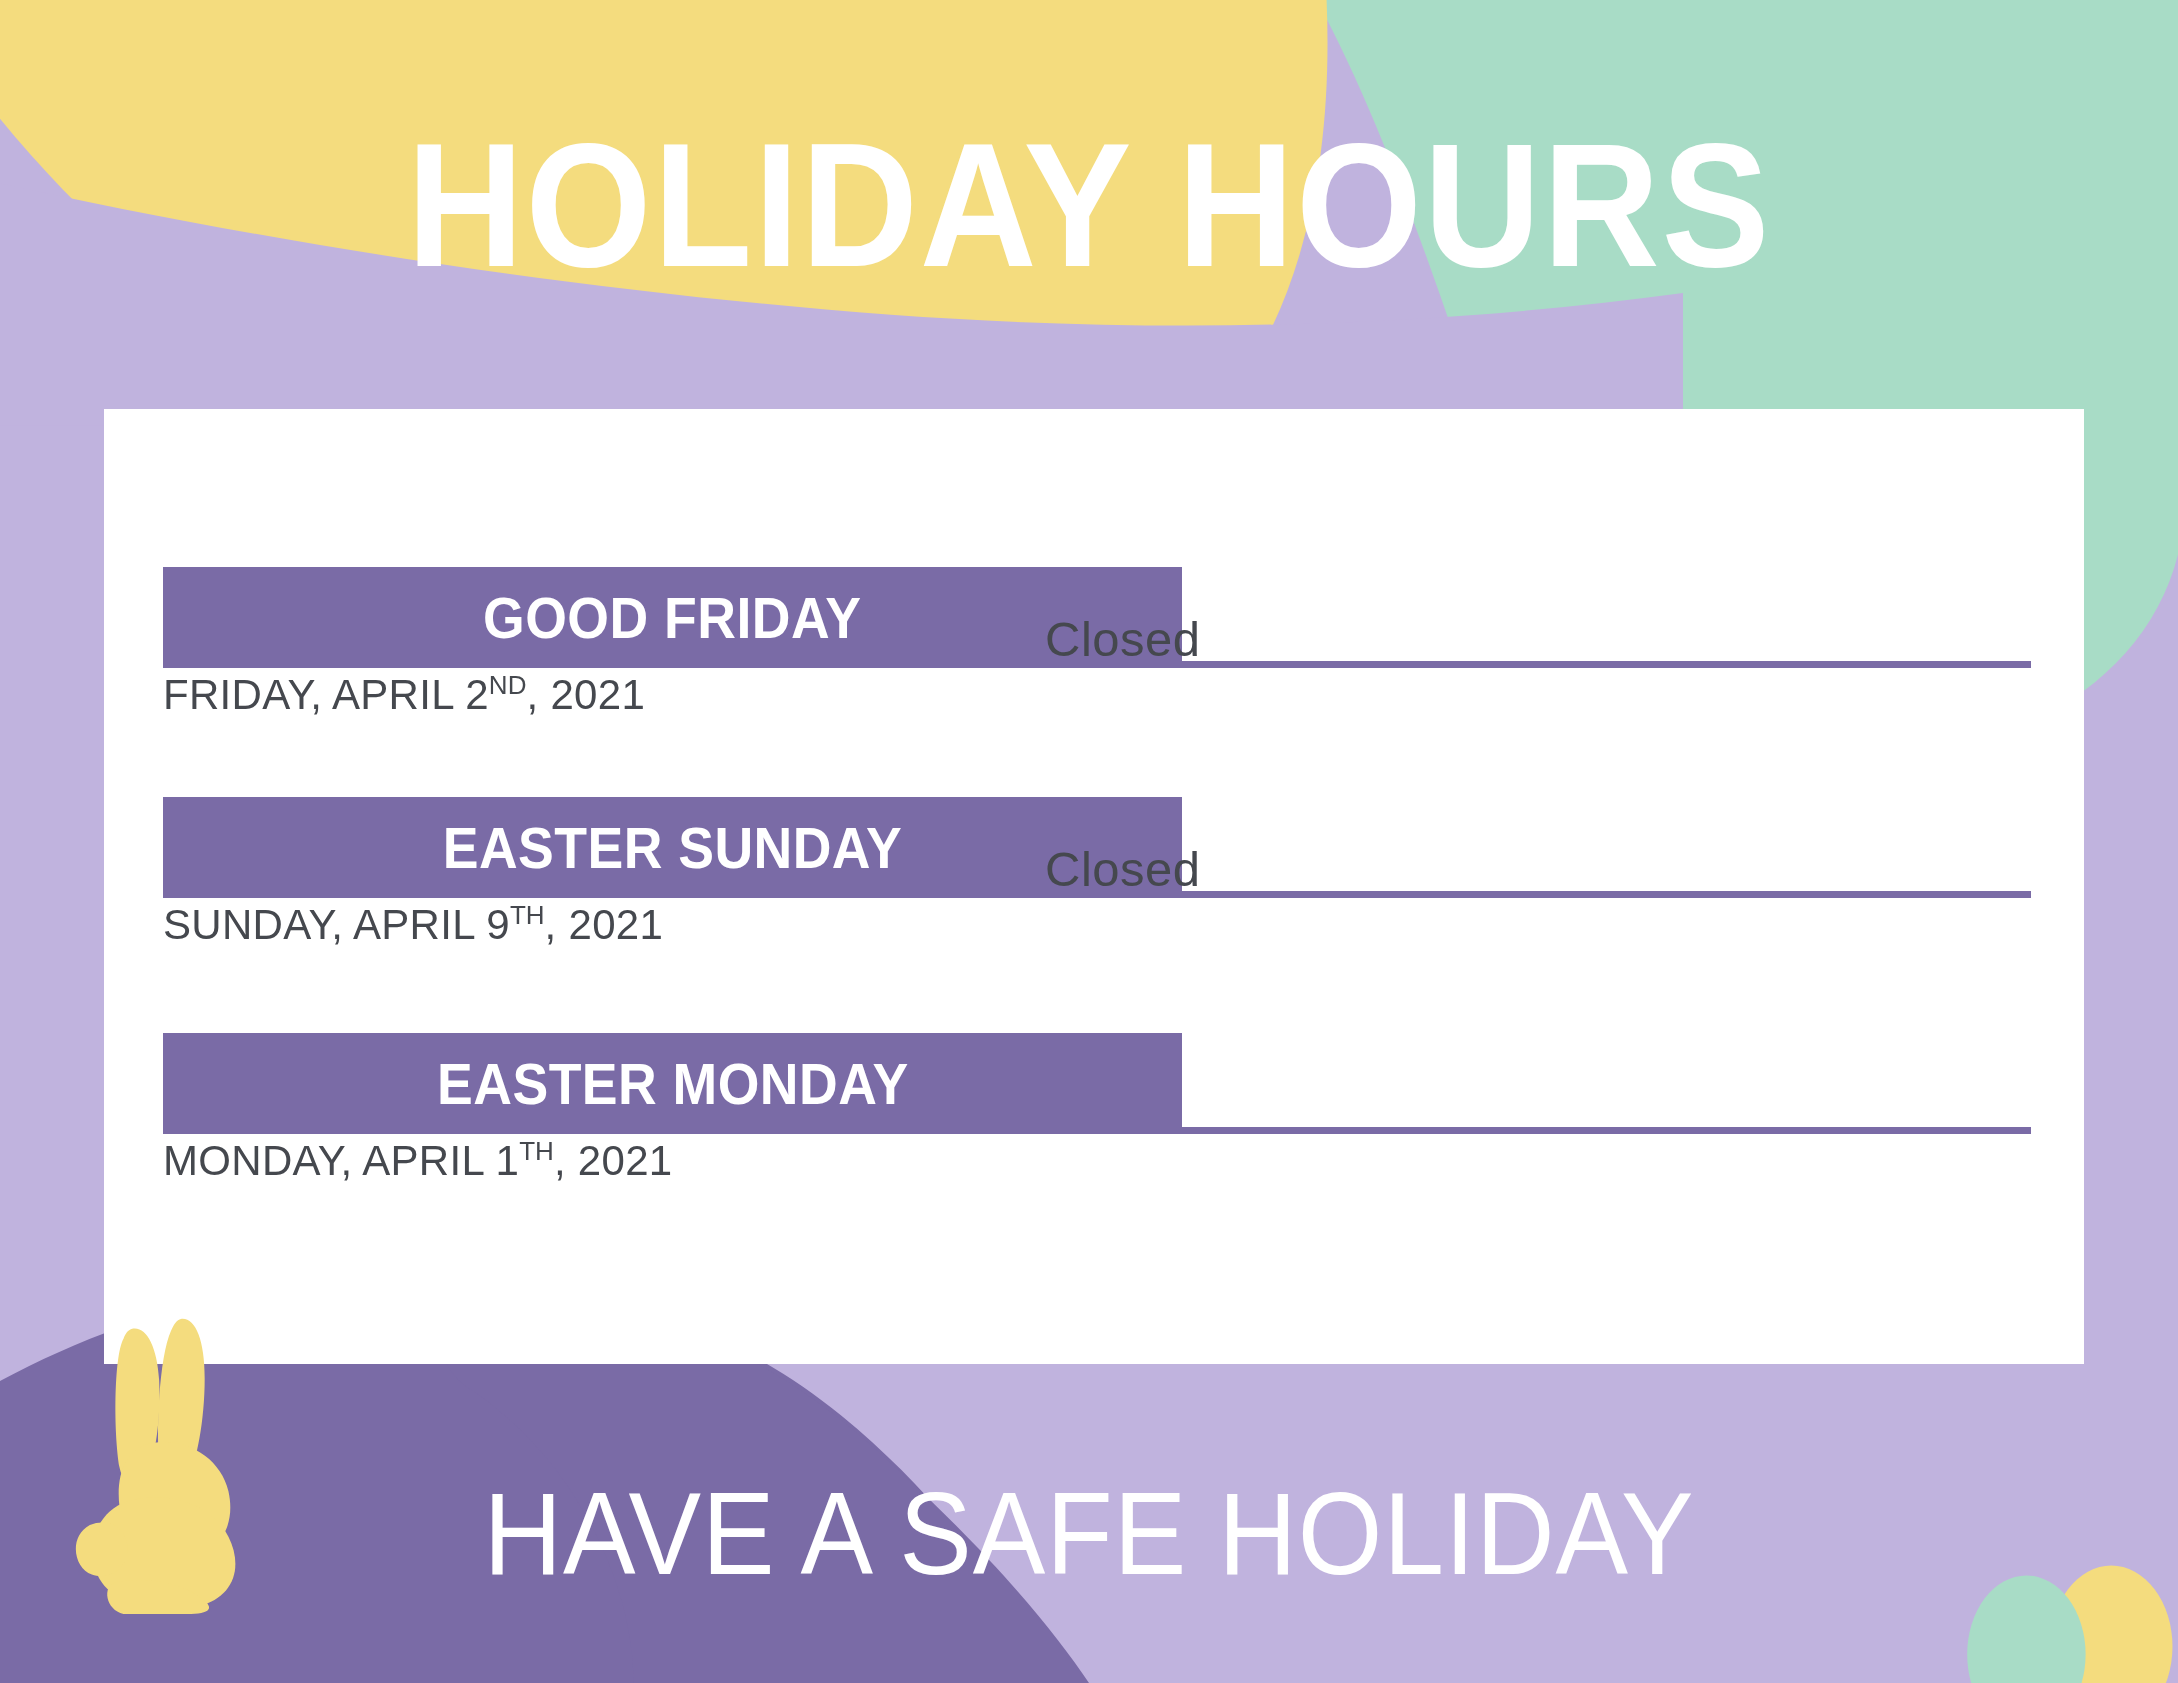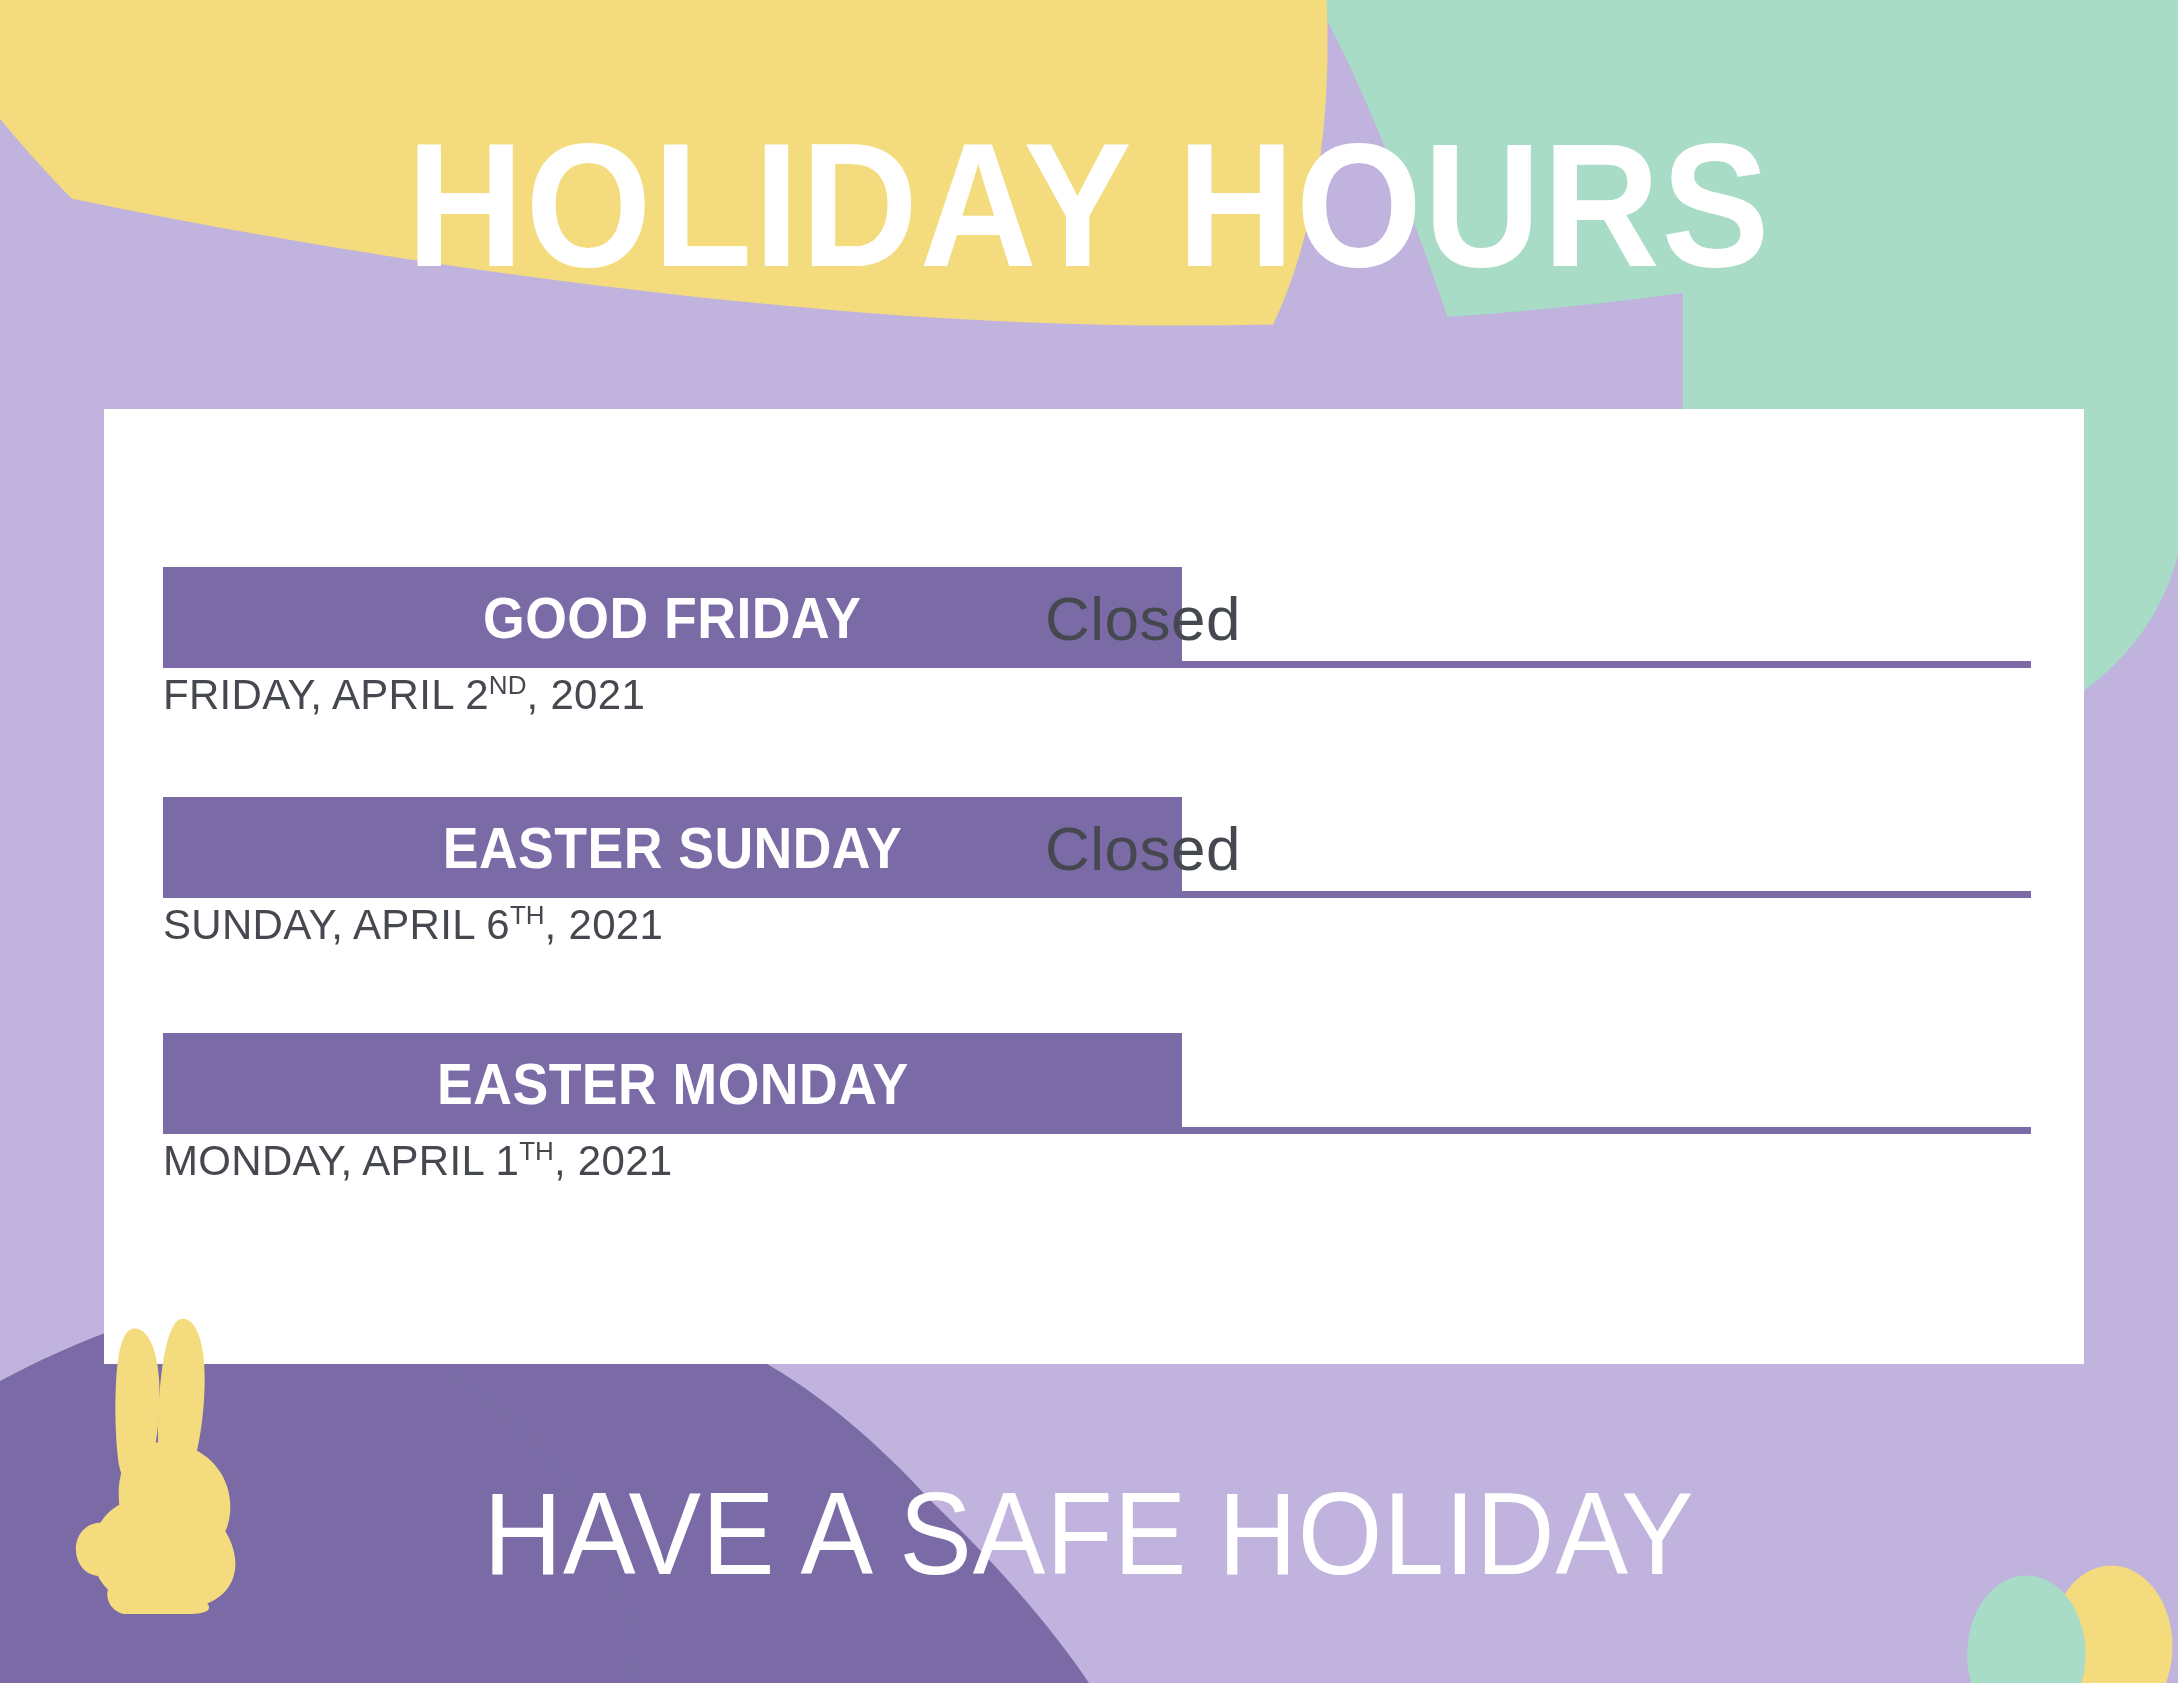--- a/index.html
+++ b/index.html
@@ -70,23 +70,23 @@
     letter-spacing:0.3px;
     white-space:nowrap;
   }
   .subdate sup{font-size:0.62em;vertical-align:super;letter-spacing:0;}
 
   .value-cell{
     position:absolute;left:929px;top:0;
     width:998px;height:101px;
   }
   .value-text{
-    position:absolute;left:12px;bottom:18px;
+    position:absolute;left:12px;bottom:4px;
     color:#45484E;
-    font-size:62px;
+    font-size:49px;
     font-weight:400;
     letter-spacing:0.5px;
     white-space:nowrap;
     line-height:1;
   }
   .value-rule{
     position:absolute;left:0;bottom:0;
     width:998px;height:7px;
     background:#7A6BA6;
   }
@@ -170,21 +170,21 @@
           <span class="value-text">Closed</span>
           <div class="value-rule"></div>
         </div>
       </div>
 
       <div class="row row-2">
         <div class="label-band">
           <span class="label-text">EASTER SUNDAY</span>
         </div>
         <div class="subdate">
-          <span>SUNDAY, APRIL 6</span><sup>TH</sup><span>, 2021</span>
+          <span>SUNDAY, APRIL 9</span><sup>TH</sup><span>, 2021</span>
         </div>
         <div class="value-cell">
           <span class="value-text">Closed</span>
           <div class="value-rule"></div>
         </div>
       </div>
 
       <div class="row row-3">
         <div class="label-band">
           <span class="label-text">EASTER MONDAY</span>

